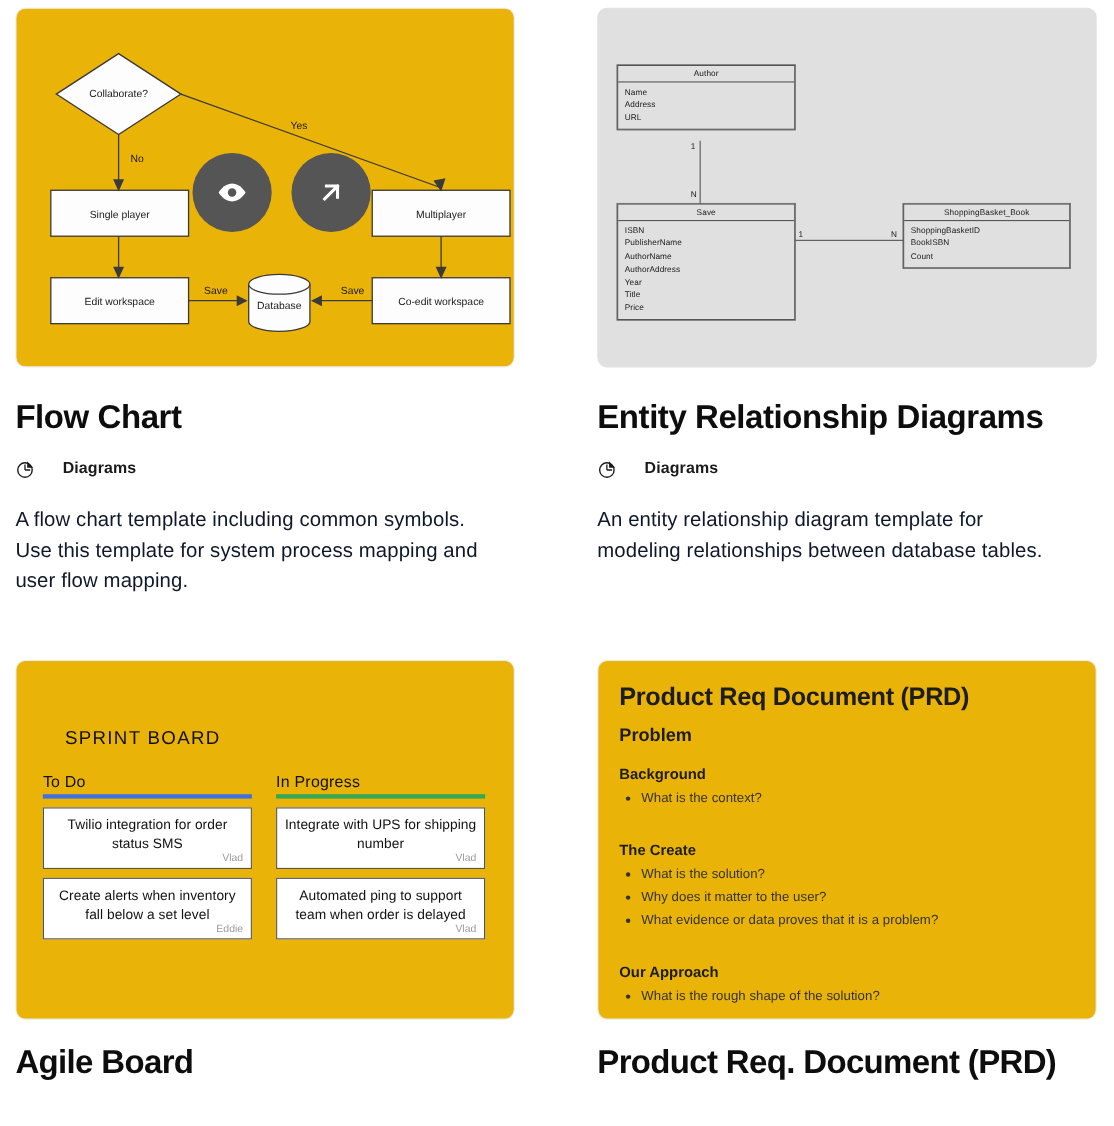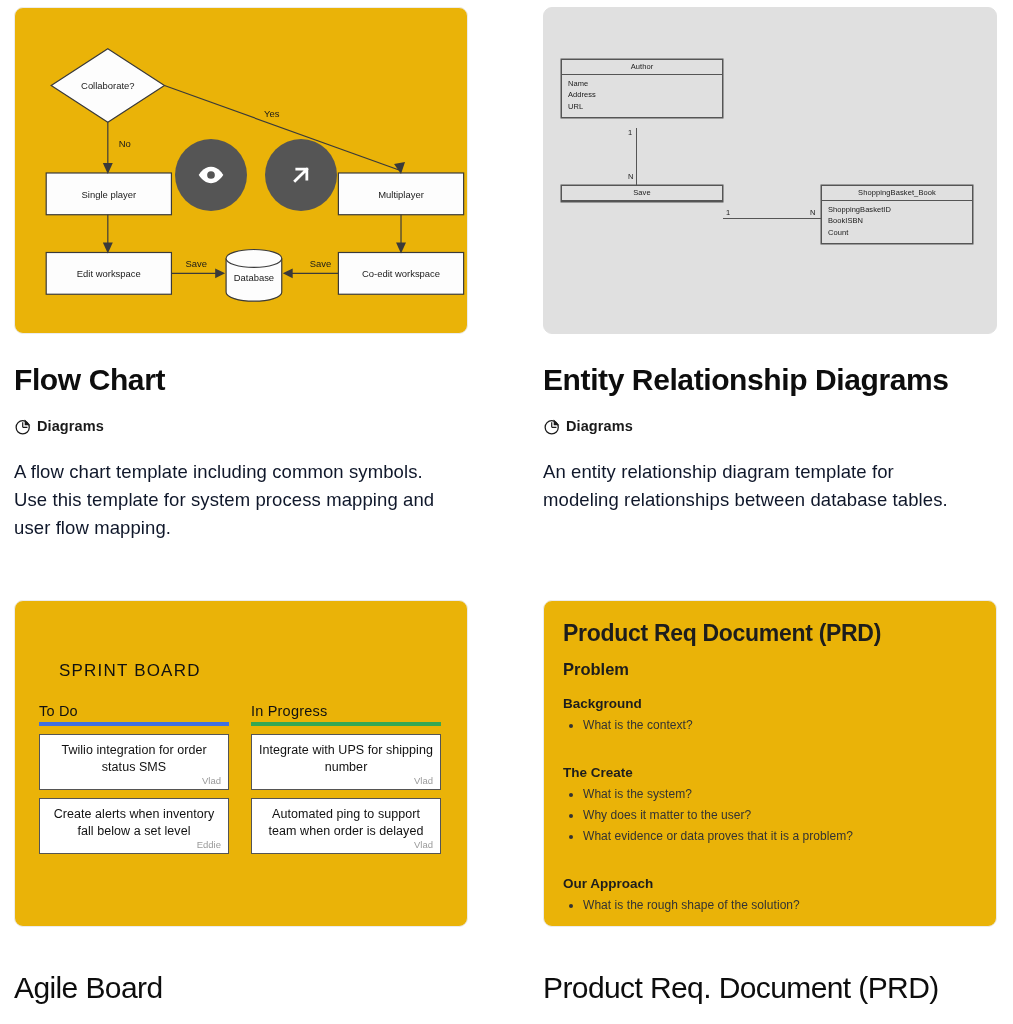--- a/index.html
+++ b/index.html
@@ -39,43 +39,43 @@
     font-size: 30px;
     font-weight: bold;
     letter-spacing: -0.4px;
     color: #0d0d0d;
     margin-top: 30px;
     line-height: 1.05;
   }
   .tag-row {
     display: flex;
     align-items: center;
-    gap: 4px;
+    gap: 24px;
     margin-top: 21px;
   }
   .tag-label {
     font-size: 14.5px;
     font-weight: bold;
     color: #1a1a1a;
     letter-spacing: 0.1px;
   }
   .desc {
     margin-top: 22px;
     font-size: 18.5px;
     line-height: 28px;
     color: #0f172a;
     letter-spacing: 0.1px;
     max-width: 430px;
   }
   .bottom-title {
     font-size: 30px;
-    font-weight: normal;
+    font-weight: bold;
     letter-spacing: -0.6px;
     color: #0d0d0d;
-    margin-top: 44px;
+    margin-top: 22px;
     white-space: nowrap;
   }
   .row2 { margin-top: 58px; }
 
   
   .fc-svg { position:absolute; inset:0; width:100%; height:100%; }
 
   .circle-btn {
     position: absolute;
     width: 72px; height: 72px;
@@ -249,20 +249,29 @@
             <div class="ent-head">Author</div>
             <div class="ent-body">
               <div>Name</div>
               <div>Address</div>
               <div>URL</div>
             </div>
           </div>
 
           <div class="ent" style="left:17px; top:177px; width:162px;">
             <div class="ent-head">Save</div>
+            <div class="ent-body">
+              <div>ISBN</div>
+              <div>PublisherName</div>
+              <div>AuthorName</div>
+              <div>AuthorAddress</div>
+              <div>Year</div>
+              <div>Title</div>
+              <div>Price</div>
+            </div>
           </div>
 
           <div class="ent" style="left:277px; top:177px; width:152px;">
             <div class="ent-head">ShoppingBasket_Book</div>
             <div class="ent-body">
               <div>ShoppingBasketID</div>
               <div>BookISBN</div>
               <div>Count</div>
             </div>
           </div>
@@ -342,21 +351,21 @@
 
           <div class="prd-h2">Background</div>
           <ul class="prd-ul">
             <li>What is the context?</li>
           </ul>
 
           <div class="gap-lg"></div>
 
           <div class="prd-h2">The Create</div>
           <ul class="prd-ul">
-            <li>What is the system?</li>
+            <li>What is the solution?</li>
             <li>Why does it matter to the user?</li>
             <li>What evidence or data proves that it is a problem?</li>
           </ul>
 
           <div class="gap-lg"></div>
 
           <div class="prd-h2">Our Approach</div>
           <ul class="prd-ul">
             <li>What is the rough shape of the solution?</li>
           </ul>

